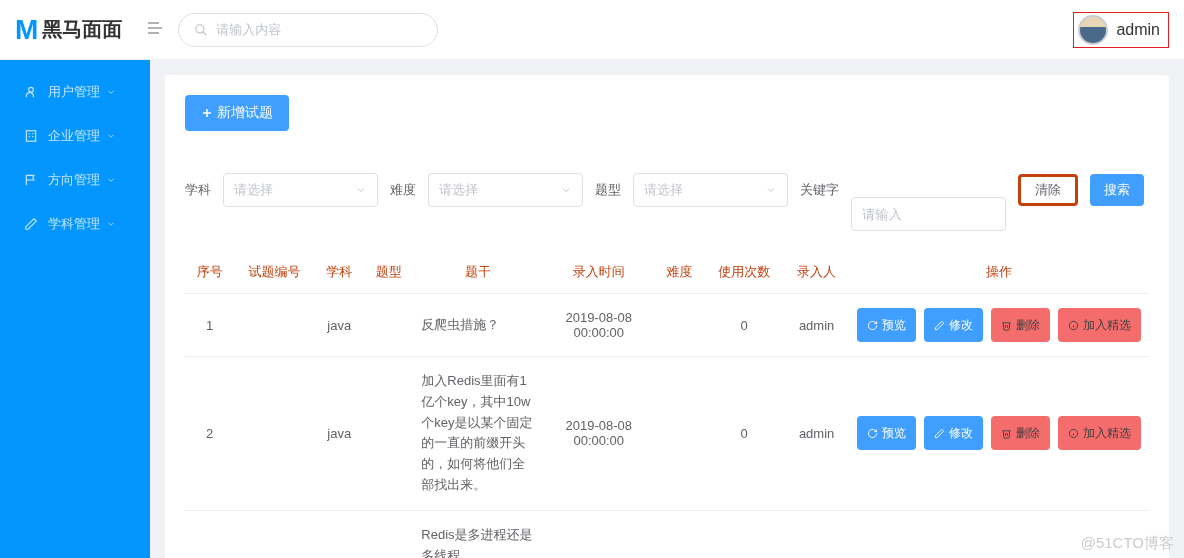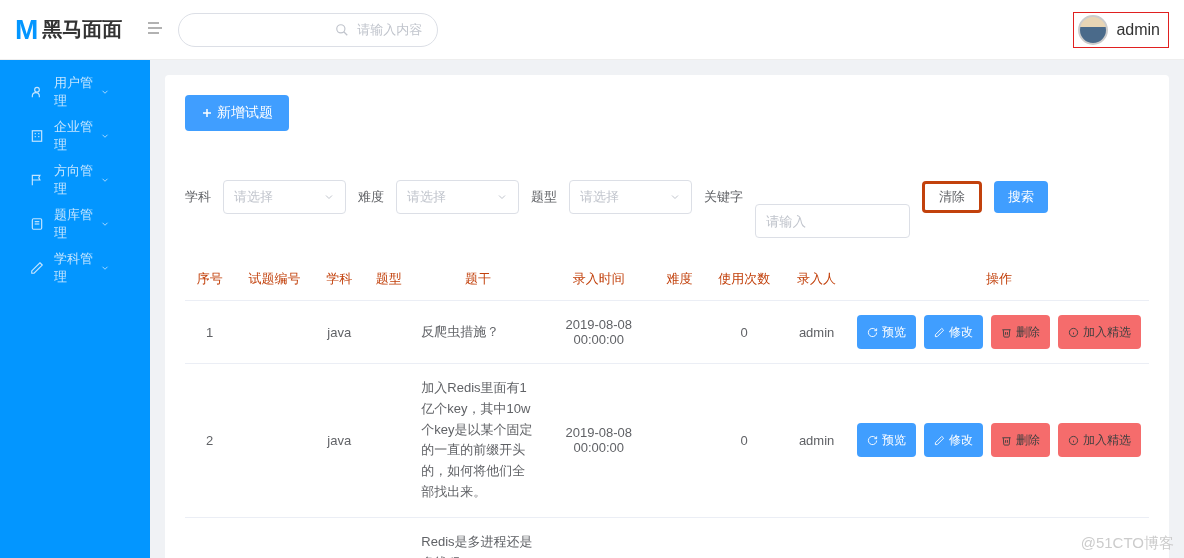--- a/index.html
+++ b/index.html
@@ -5,49 +5,49 @@
     * { margin: 0; padding: 0; box-sizing: border-box; }
     body { font-family: -apple-system, "Helvetica Neue", Arial, sans-serif; font-size: 13px; color: #333; background: #f0f2f5; }
     
     .layout { display: flex; min-height: 100vh; }
     
     
     .header { position: fixed; top: 0; left: 0; right: 0; height: 60px; background: #fff; display: flex; align-items: center; padding: 0 15px; z-index: 10; border-bottom: 1px solid #eee; }
     .logo { display: flex; align-items: center; font-size: 20px; font-weight: bold; color: #333; margin-right: 10px; }
     .logo-m { color: #0396ff; font-size: 28px; font-weight: 900; margin-right: 4px; font-family: Arial, sans-serif; }
     .menu-toggle { color: #888; margin: 0 15px; cursor: pointer; }
-    .search-box { width: 260px; height: 34px; border: 1px solid #dcdfe6; border-radius: 17px; display: flex; align-items: center; padding: 0 15px; color: #c0c4cc; justify-content: flex-end; }
+    .search-box { width: 260px; height: 34px; border: 1px solid #dcdfe6; border-radius: 17px; display: flex; align-items: center; padding: 0 15px; color: #c0c4cc; }
     .search-box svg { margin-right: 8px; }
     .header-right { margin-left: auto; display: flex; align-items: center; border: 1px solid #e02020; padding: 2px 8px 2px 4px; }
     .avatar { width: 30px; height: 30px; border-radius: 50%; background: linear-gradient(#e8d5b5 40%, #4a6a8a 40%); margin-right: 8px; border: 2px solid #ccc; }
     .username { font-size: 16px; color: #333; }
     
     
     .sidebar { width: 150px; background: #0396ff; padding-top: 60px; min-height: 100vh; flex-shrink: 0; }
-    .side-item { display: flex; align-items: center; padding: 0 30px; height: 44px; color: #c5e5ff; cursor: pointer; font-size: 13px; }
+    .side-item { display: flex; align-items: center; padding: 0 24px; height: 44px; color: #c5e5ff; cursor: pointer; font-size: 13px; }
     .side-item svg { margin-right: 10px; flex-shrink: 0; }
     .side-item .chevron { margin-left: auto; }
     .side-spacer { height: 10px; }
     
     
     .main { flex: 1; padding: 75px 15px 15px 15px; }
     .card { background: #fff; border-radius: 4px; padding: 20px; }
     .btn { display: inline-flex; align-items: center; justify-content: center; border: none; border-radius: 4px; cursor: pointer; font-size: 13px; height: 32px; padding: 0 14px; }
     .btn-primary { background: #409eff; color: #fff; }
-    .btn-add { height: 36px; padding: 0 16px; font-size: 14px; margin-bottom: 25px; }
+    .btn-add { height: 36px; padding: 0 16px; font-size: 14px; margin-bottom: 18px; }
     .btn-add svg { margin-right: 4px; }
     .btn-default { background: #fff; border: 3px solid #c2410c; color: #606266; }
     .btn-danger { background: #f56c6c; color: #404040; }
     .btn-sm { height: 34px; padding: 0 10px; font-size: 12px; }
     .btn-sm svg { margin-right: 4px; }
     
     
     .filters { display: flex; align-items: center; gap: 12px; margin-bottom: 20px; flex-wrap: nowrap; }
     .filter-label { color: #606266; font-size: 13px; white-space: nowrap; }
-    .select { width: 123px; height: 34px; border: 1px solid #dcdfe6; border-radius: 4px; display: flex; align-items: center; padding: 0 10px; color: #c0c4cc; cursor: pointer; }
+    .select { width: 155px; height: 34px; border: 1px solid #dcdfe6; border-radius: 4px; display: flex; align-items: center; padding: 0 10px; color: #c0c4cc; cursor: pointer; }
     .select .chevron { margin-left: auto; }
     .input { width: 155px; height: 34px; border: 1px solid #dcdfe6; border-radius: 4px; padding: 0 10px; color: #606266; outline: none; margin-top: 48px; }
     .input::placeholder { color: #c0c4cc; }
     
     
     table { width: 100%; border-collapse: collapse; }
     th { text-align: center; padding: 12px 8px; color: #c2410c; font-weight: 500; font-size: 13px; border-bottom: 1px solid #ebeef5; }
     td { text-align: center; padding: 14px 8px; color: #606266; font-size: 13px; border-bottom: 1px solid #ebeef5; vertical-align: middle; }
     .col-title { max-width: 110px; word-break: break-all; text-align: left; line-height: 1.6; }
     .actions { display: flex; gap: 8px; justify-content: center; }
@@ -106,31 +106,20 @@
       <span>企业管理</span>
       <svg class="chevron" width="10" height="10" viewBox="0 0 24 24" fill="none" stroke="currentColor" stroke-width="2">
           <polyline points="6 9 12 15 18 9"></polyline>
         </svg>
     </div>
     <div class="side-item">
       <svg width="14" height="14" viewBox="0 0 24 24" fill="none" stroke="currentColor" stroke-width="2">
           <path d="M4 21V4h13l-2 4 2 4H4"></path>
         </svg>
       <span>方向管理</span>
-      <svg class="chevron" width="10" height="10" viewBox="0 0 24 24" fill="none" stroke="currentColor" stroke-width="2">
-          <polyline points="6 9 12 15 18 9"></polyline>
-        </svg>
-    </div>
-    <div class="side-item">
-      <svg width="14" height="14" viewBox="0 0 24 24" fill="none" stroke="currentColor" stroke-width="2">
-          <rect x="4" y="3" width="16" height="18" rx="2"></rect>
-          <line x1="8" y1="8" x2="16" y2="8"></line>
-          <line x1="8" y1="12" x2="16" y2="12"></line>
-        </svg>
-      <span>题库管理</span>
       <svg class="chevron" width="10" height="10" viewBox="0 0 24 24" fill="none" stroke="currentColor" stroke-width="2">
           <polyline points="6 9 12 15 18 9"></polyline>
         </svg>
     </div>
     <div class="side-item">
       <svg width="14" height="14" viewBox="0 0 24 24" fill="none" stroke="currentColor" stroke-width="2">
           <path d="M17 3l4 4L7 21H3v-4L17 3z"></path>
         </svg>
       <span>学科管理</span>
       <svg class="chevron" width="10" height="10" viewBox="0 0 24 24" fill="none" stroke="currentColor" stroke-width="2">

